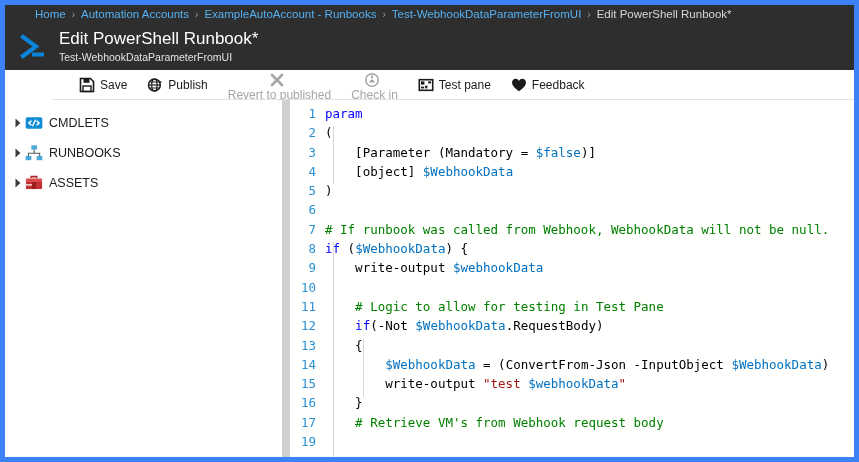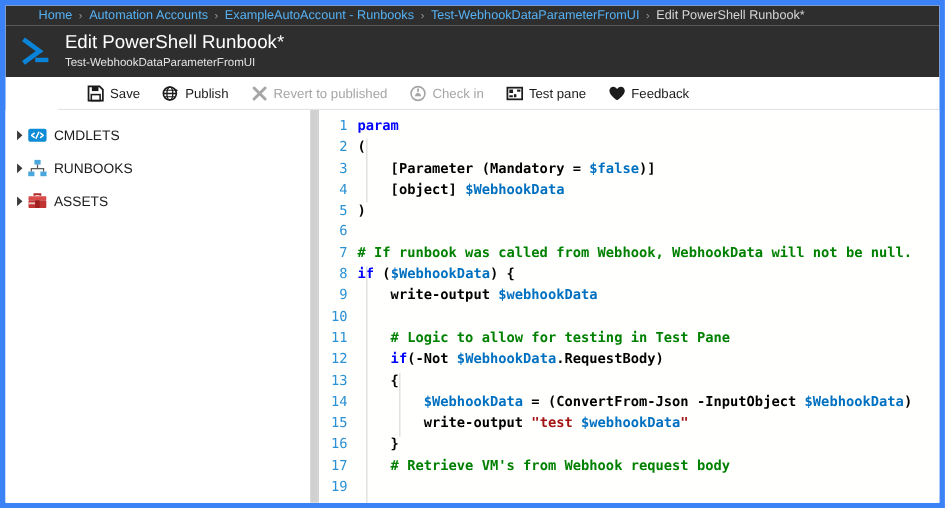--- a/index.html
+++ b/index.html
@@ -99,20 +99,21 @@
     height: 26px;
     margin-right: 20px;
     cursor: pointer;
     white-space: nowrap;
     font-size: 12px;
     color: #1b1b1b;
   }
   .tb-btn.disabled {
     color: #a6a6a6;
     cursor: default;
+    flex-direction: column;
   }
   .tb-ico {
     width: 16px;
     height: 16px;
     margin-right: 5px;
     flex: 0 0 auto;
     display: block;
   }
 
   
@@ -188,21 +189,20 @@
     text-align: right;
     color: #2b91d4;
     padding-right: 9px;
     box-sizing: content-box;
     user-select: none;
   }
   .lc {
     flex: 1 1 auto;
     color: #000000;
     position: relative;
-    font-weight: bold;
   }
   .tok-kw   { color: #0000ff; }
   .tok-var  { color: #0070c0; }
   .tok-cmt  { color: #008000; }
   .tok-str  { color: #a31515; }
   .tok-plain{ color: #000000; }
 
   
   .guides {
     position: absolute;

